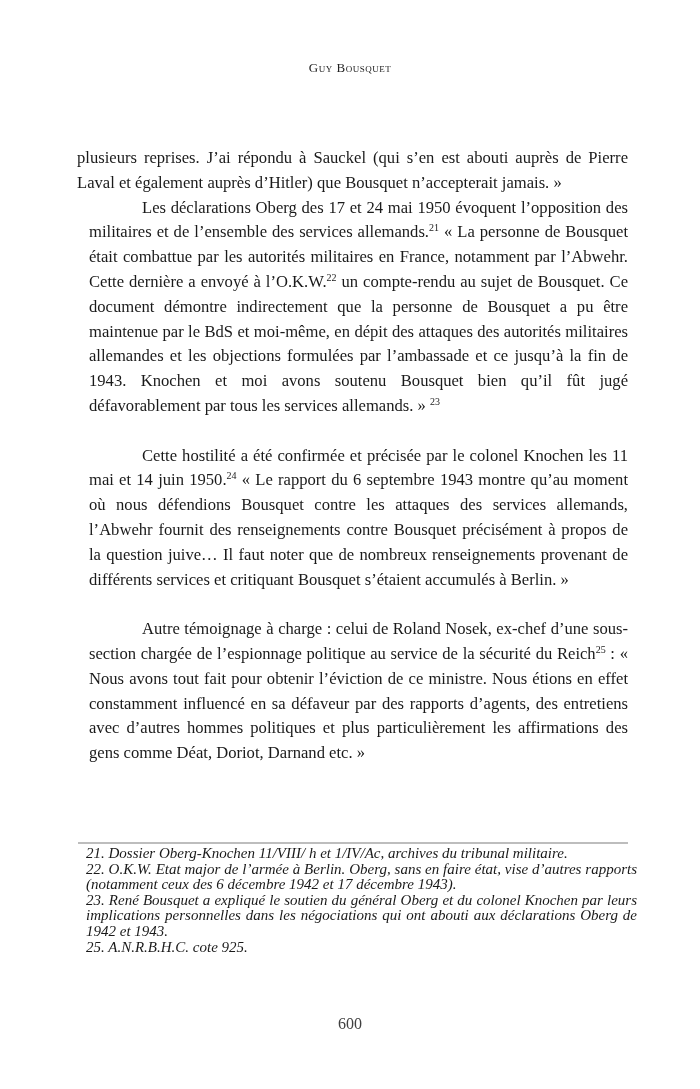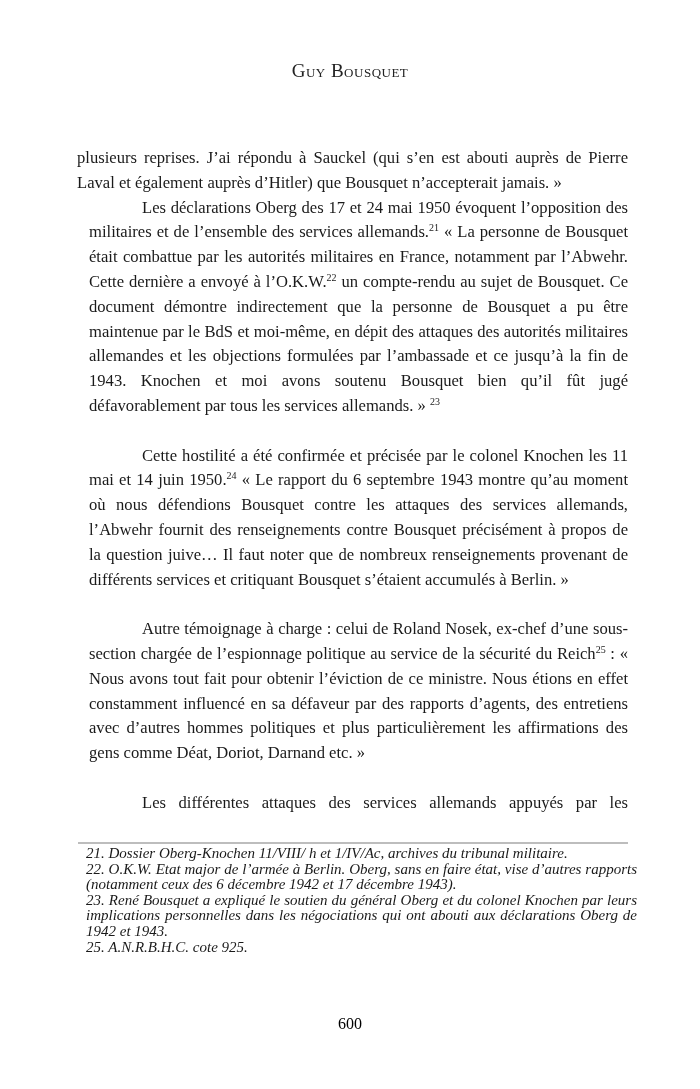--- a/index.html
+++ b/index.html
@@ -1,43 +1,42 @@
 <!DOCTYPE html>
 <html><head>
   <meta charset="utf-8">
   <style>
     html, body { margin: 0; padding: 0; background: #ffffff; }
     body { width: 700px; height: 1089px; position: relative; overflow: hidden;
            font-family: "Liberation Serif", "DejaVu Serif", serif; color: #1a1a1a; }
     .running-head { position: absolute; top: 60px; left: 0; width: 700px; text-align: center;
-                    font-size: 19px; font-variant: small-caps; letter-spacing: 0.5px; color: #222; }
+                    font-size: 13px; font-variant: small-caps; letter-spacing: 0.5px; color: #222; }
     .body-text { position: absolute; top: 146px; left: 77px; width: 551px;
                  font-size: 16.6px; line-height: 24.8px; text-align: justify; }
     .body-text p { margin: 0; }
     .body-text p.indent { text-indent: 53px; margin-left: 12px; }
     .body-text p.gap { margin-top: 24.8px; }
     sup { font-size: 10px; line-height: 0; vertical-align: 6px; }
     .rule { position: absolute; top: 842px; left: 78px; width: 550px; height: 2px; background: #bdbdbd; }
     .footnotes { position: absolute; top: 846px; left: 86px; width: 551px;
                  font-size: 15px; line-height: 15.6px; font-style: italic; text-align: justify; }
     .footnotes p { margin: 0; }
     .page-number { position: absolute; top: 1015px; left: 0; width: 700px; text-align: center;
-                   font-size: 16px; color: #000000; }
+                   font-size: 16px; color: #404040; }
   </style>
 </head>
 <body>
 
 <div class="running-head">Guy Bousquet</div>
 
 <div class="body-text">
   <p>plusieurs reprises. J’ai répondu à Sauckel (qui s’en est abouti auprès de Pierre Laval et également auprès d’Hitler) que Bousquet n’accepterait jamais. »</p>
   <p class="indent"><span>Les déclarations Oberg des 17 et 24 mai 1950 évoquent l’opposition des militaires et de l’ensemble des services allemands.</span><sup>21</sup><span> « La personne de Bousquet était combattue par les autorités militaires en France, notamment par l’Abwehr. Cette dernière a envoyé à l’O.K.W.</span><sup>22</sup><span> un compte-rendu au sujet de Bousquet. Ce document démontre indirectement que la personne de Bousquet a pu être maintenue par le BdS et moi-même, en dépit des attaques des autorités militaires allemandes et les objections formulées par l’ambassade et ce jusqu’à la fin de 1943. Knochen et moi avons soutenu Bousquet bien qu’il fût jugé défavorablement par tous les services allemands. » </span><sup>23</sup></p>
   <p class="indent gap"><span>Cette hostilité a été confirmée et précisée par le colonel Knochen les 11 mai et 14 juin 1950.</span><sup>24</sup><span> « Le rapport du 6 septembre 1943 montre qu’au moment où nous défendions Bousquet contre les attaques des services allemands, l’Abwehr fournit des renseignements contre Bousquet précisément à propos de la question juive… Il faut noter que de nombreux renseignements provenant de différents services et critiquant Bousquet s’étaient accumulés à Berlin. »</span></p>
   <p class="indent gap"><span>Autre témoignage à charge : celui de Roland Nosek, ex-chef d’une sous-section chargée de l’espionnage politique au service de la sécurité du Reich</span><sup>25</sup><span> : « Nous avons tout fait pour obtenir l’éviction de ce ministre. Nous étions en effet constamment influencé en sa défaveur par des rapports d’agents, des entretiens avec d’autres hommes politiques et plus particulièrement les affirmations des gens comme Déat, Doriot, Darnand etc. »</span></p>
-  <p class="indent gap" style="text-align-last: justify;">Les différentes attaques des services allemands appuyés par les</p>
 </div>
 
 <div class="rule"></div>
 
 <div class="footnotes">
   <p>21. Dossier Oberg-Knochen 11/VIII/ h et 1/IV/Ac, archives du tribunal militaire.</p>
   <p>22. O.K.W. Etat major de l’armée à Berlin. Oberg, sans en faire état, vise d’autres rapports (notamment ceux des 6 décembre 1942 et 17 décembre 1943).</p>
   <p>23. René Bousquet a expliqué le soutien du général Oberg et du colonel Knochen par leurs implications personnelles dans les négociations qui ont abouti aux déclarations Oberg de 1942 et 1943.</p>
   <p>25. A.N.R.B.H.C. cote 925.</p>
 </div>

